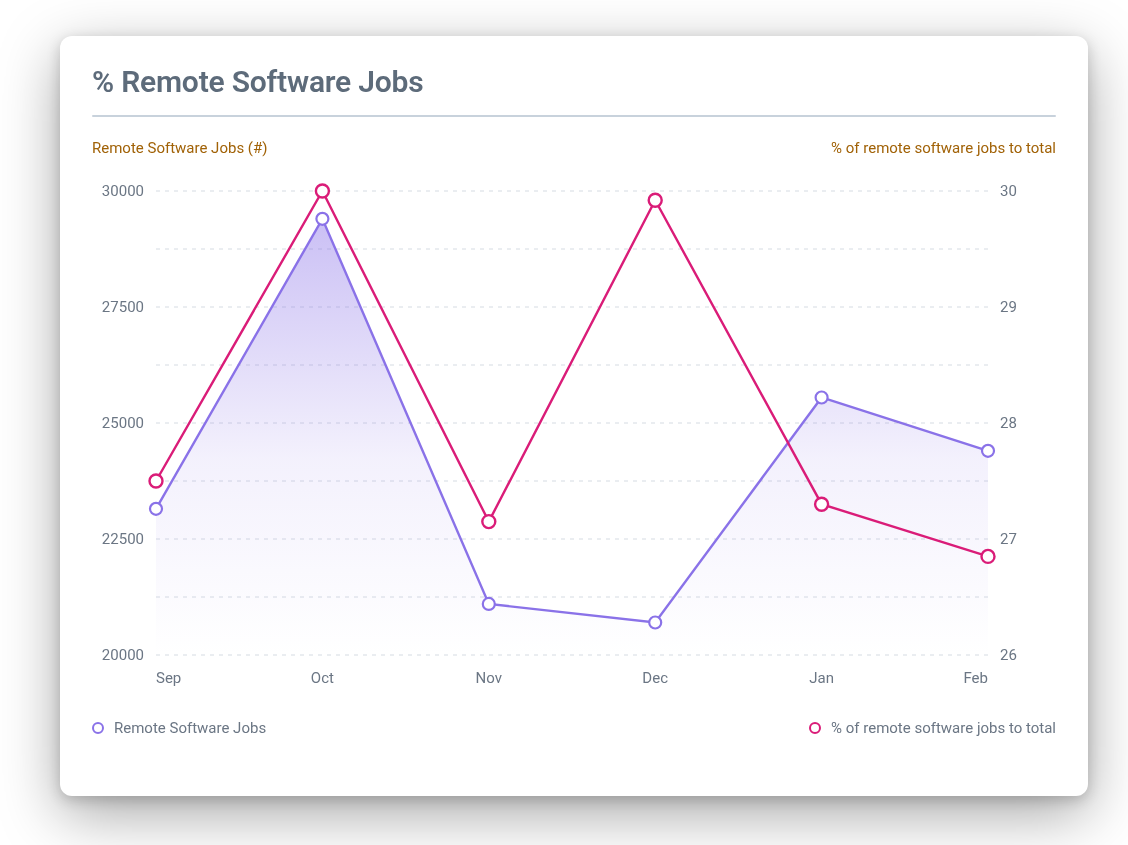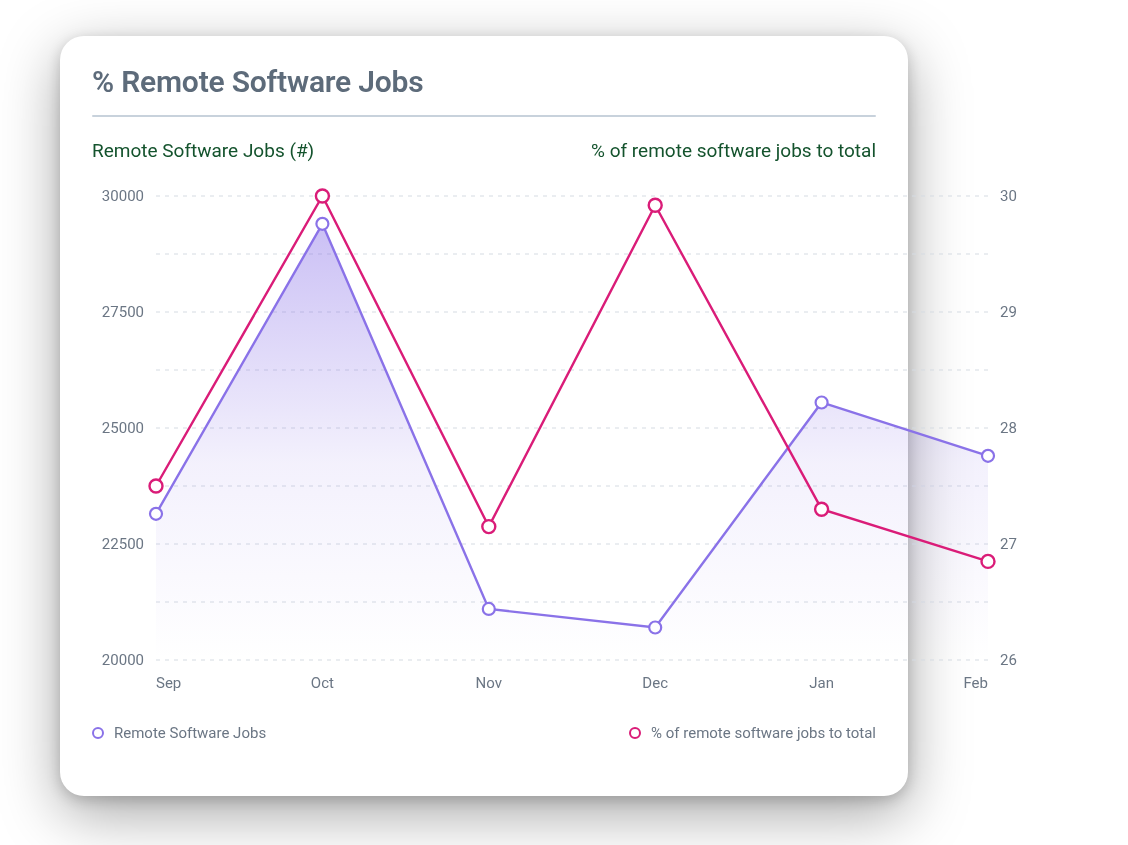--- a/index.html
+++ b/index.html
@@ -10,46 +10,46 @@
   }
   .stage {
     width: 1128px;
     height: 845px;
     position: relative;
   }
   .card {
     position: absolute;
     left: 60px;
     top: 36px;
-    width: 848px;
+    width: 1028px;
     height: 760px;
     background: #ffffff;
-    border-radius: 24px;
+    border-radius: 12px;
     box-shadow: 0 18px 60px rgba(0,0,0,0.35), 0 4px 14px rgba(0,0,0,0.18);
     padding: 28px 32px 20px 32px;
     box-sizing: border-box;
   }
   .title {
     font-size: 30px;
     font-weight: 600;
     color: #5d6b7a;
     letter-spacing: -0.2px;
   }
   .rule {
     margin-top: 16px;
     height: 2px;
     background: #c8d2dc;
     border-radius: 1px;
   }
   .axis-titles {
     margin-top: 22px;
     display: flex;
     justify-content: space-between;
-    font-size: 19px;
-    color: #14532d;
+    font-size: 15px;
+    color: #a16207;
   }
   .chart-wrap {
     margin-top: 14px;
   }
   svg { display: block; }
   .ytick, .xtick { font-size: 15px; fill: #6b7684; }
   .gridline { stroke: #d5dbe2; stroke-width: 1; stroke-dasharray: 4 5; }
   .series-a-line { stroke: #8a72e8; stroke-width: 2.4; fill: none; }
   .series-a-fill { fill: url(#areaGrad); }
   .series-a-pt { fill: #ffffff; stroke: #8a72e8; stroke-width: 2.2; }

